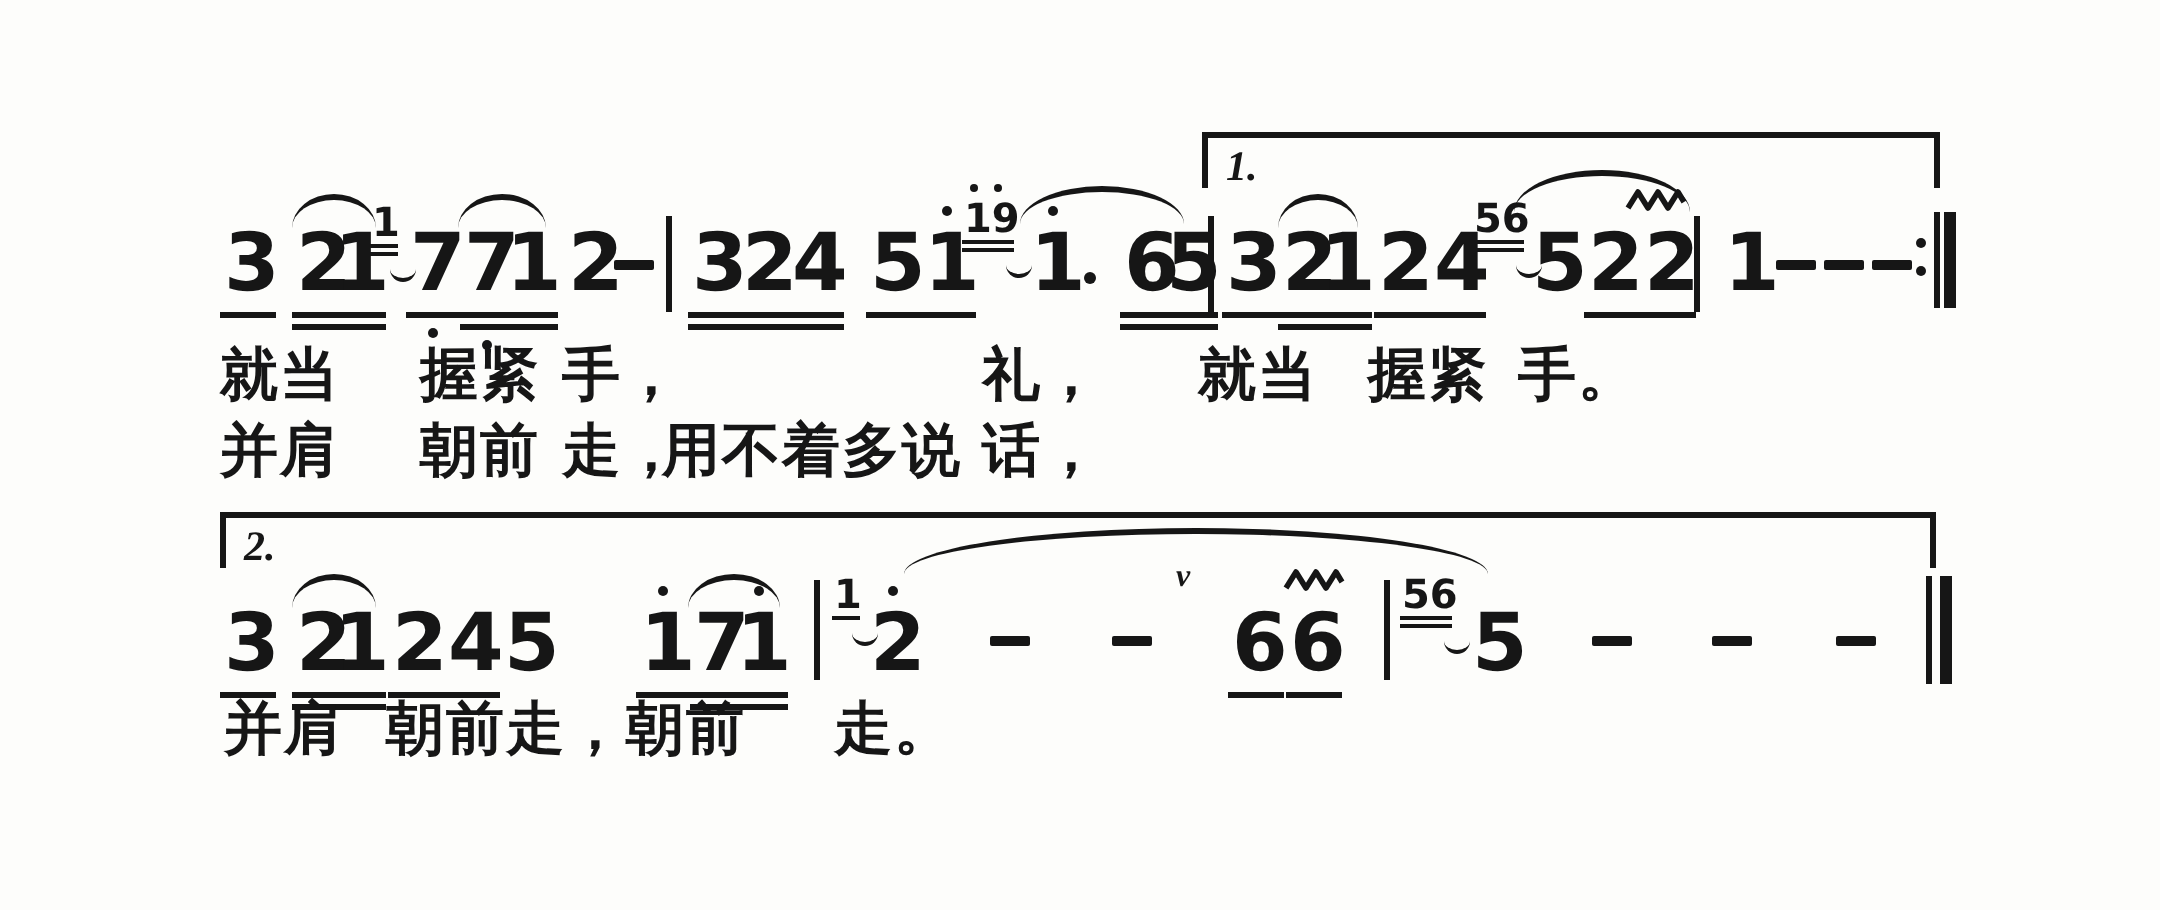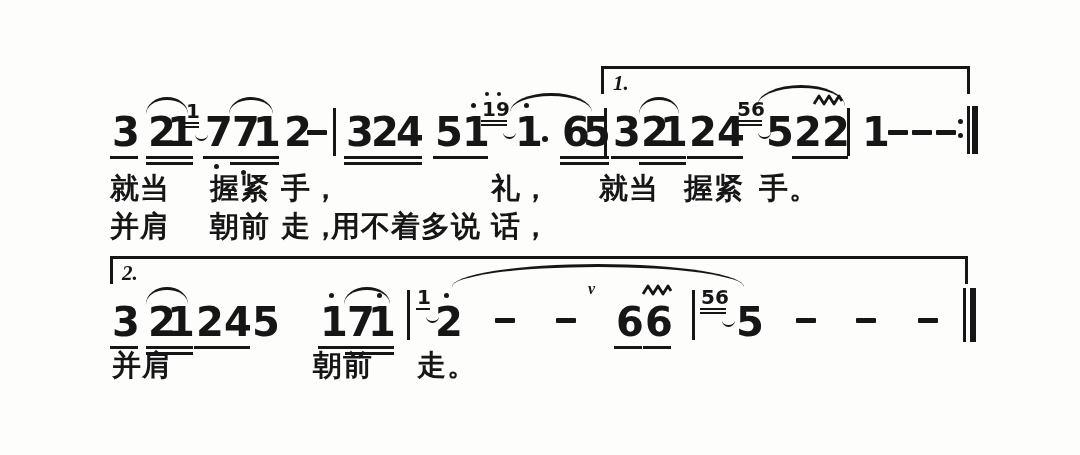--- a/index.html
+++ b/index.html
@@ -284,16 +284,17 @@
       <div class="lyric" style="left: 491px; top: 172px;">礼，</div>
       <div class="lyric" style="left: 599px; top: 172px;">就当</div>
       <div class="lyric" style="left: 684px; top: 172px;">握紧</div>
       <div class="lyric" style="left: 759px; top: 172px;">手。</div>
       <div class="lyric" style="left: 110px; top: 210px;">并肩</div>
       <div class="lyric" style="left: 210px; top: 210px;">朝前</div>
       <div class="lyric" style="left: 281px; top: 210px;">走，</div>
       <div class="lyric" style="left: 331px; top: 210px;">用不着多说</div>
       <div class="lyric" style="left: 491px; top: 210px;">话，</div>
       <div class="lyric" style="left: 112px; top: 349px;">并肩</div>
+      <div class="lyric" style="left: 193px; top: 349px;">朝前走，</div>
       <div class="lyric" style="left: 313px; top: 349px;">朝前</div>
       <div class="lyric" style="left: 417px; top: 349px;">走。</div>
     </div>
 </div>
 
 </body></html>

